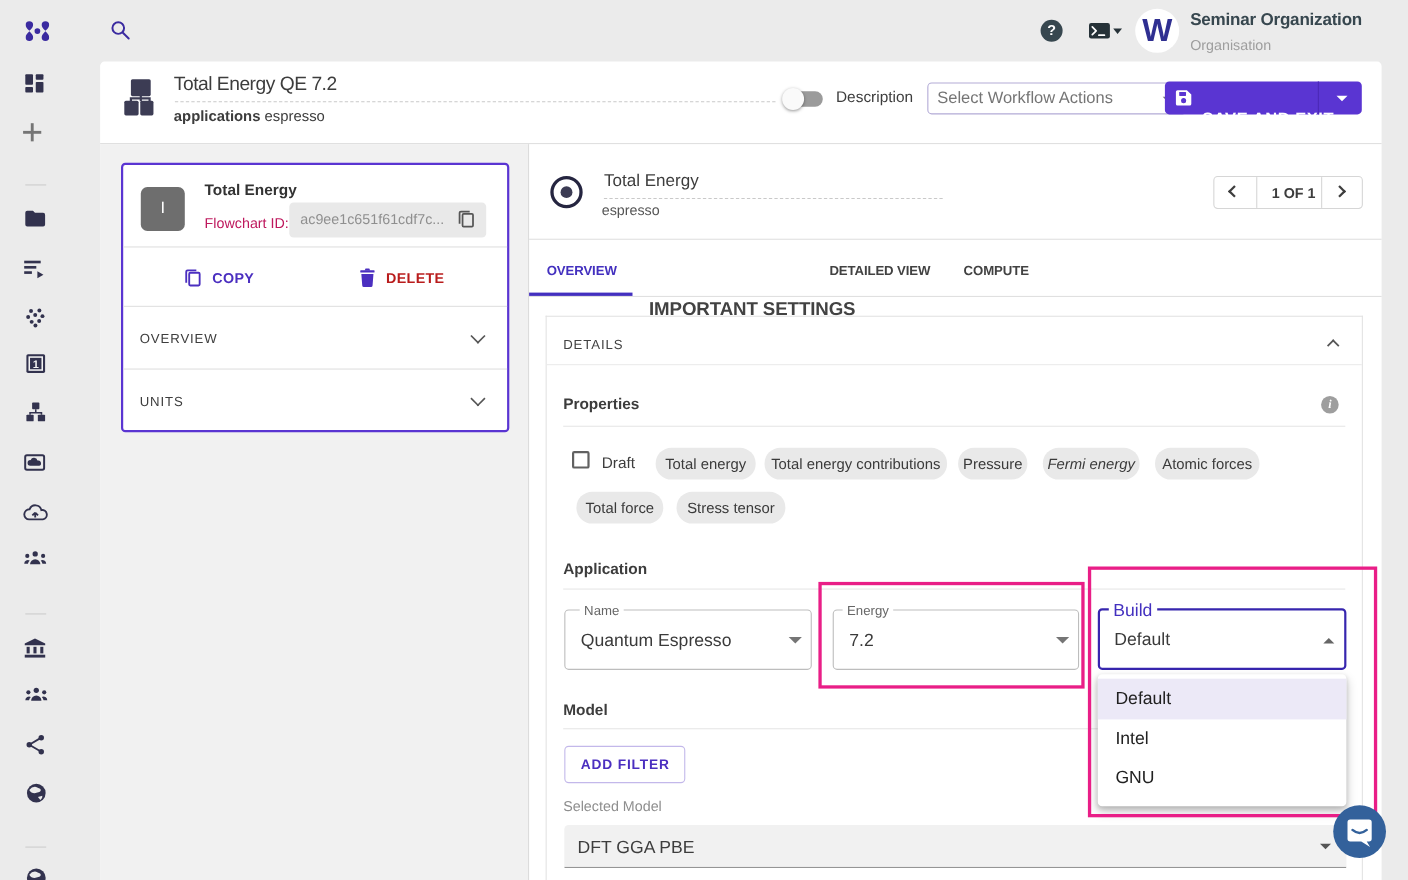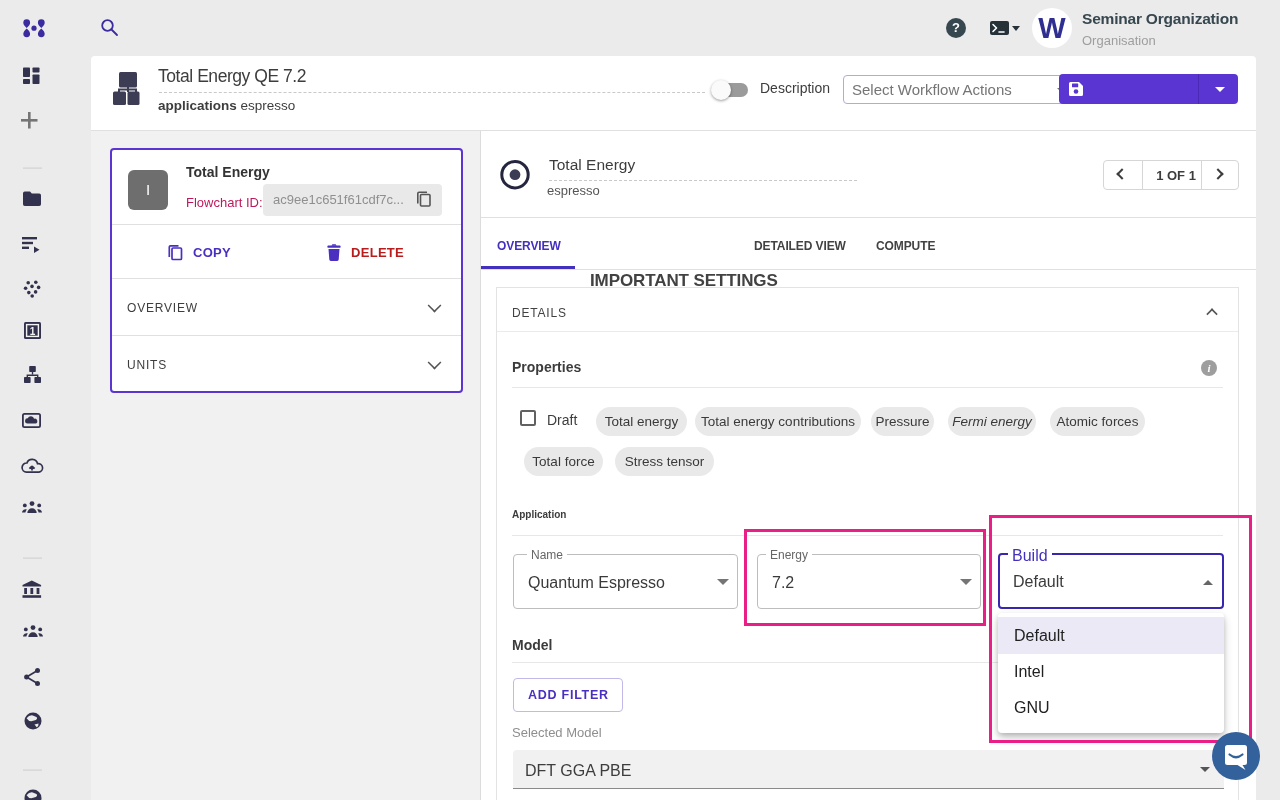--- a/index.html
+++ b/index.html
@@ -145,21 +145,21 @@
   <div class="abs" style="left:520px; top:410px; width:16px; height:16px; border:2px solid #616161; border-radius:2px;"></div>
   <div class="abs" style="left:547px; top:412px; font-size:14px; color:#3d3d3d;">Draft</div>
   <div class="abs chip" style="left:596px; top:407px; width:91px;">Total energy</div>
   <div class="abs chip" style="left:695px; top:407px; width:166px;">Total energy contributions</div>
   <div class="abs chip" style="left:871px; top:407px; width:63px;">Pressure</div>
   <div class="abs chip" style="left:948px; top:407px; width:88px;font-style:italic;">Fermi energy</div>
   <div class="abs chip" style="left:1050px; top:407px; width:95px;">Atomic forces</div>
   <div class="abs chip" style="left:524px; top:447px; width:79px;">Total force</div>
   <div class="abs chip" style="left:615px; top:447px; width:99px;">Stress tensor</div>
 
-  <div class="abs" style="left:512px; top:509px; font-size:10px; font-weight:bold; color:#3c3c3c;">Application</div>
+  <div class="abs" style="left:512px; top:509px; font-size:14px; font-weight:bold; color:#3c3c3c;">Application</div>
   <div class="abs" style="left:512px; top:535px; width:711px; height:1px; background:#e7e7e7;"></div>
 
   <div class="abs" style="left:512px; top:637px; font-size:14px; font-weight:bold; color:#3c3c3c;">Model</div>
   <div class="abs" style="left:512px; top:662px; width:711px; height:1px; background:#e7e7e7;"></div>
 
   <div class="abs" style="left:513px; top:678px; width:110px; height:34px; border:1px solid #c3b8ea; border-radius:4px; background:#fff;">
     <div class="abs" style="left:14px; top:9px; font-size:12.5px; font-weight:bold; letter-spacing:.75px; color:#4b2fc0;">ADD FILTER</div>
   </div>
   <div class="abs" style="left:512px; top:725px; font-size:13px; color:#8e8e8e;">Selected Model</div>
 

